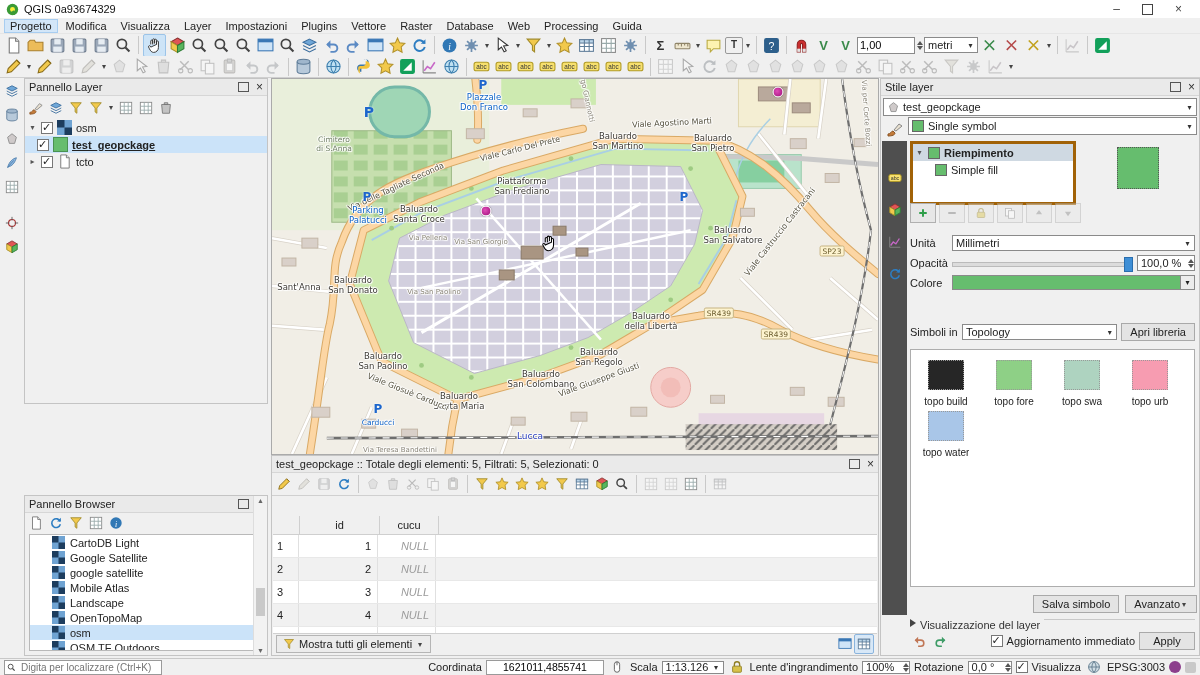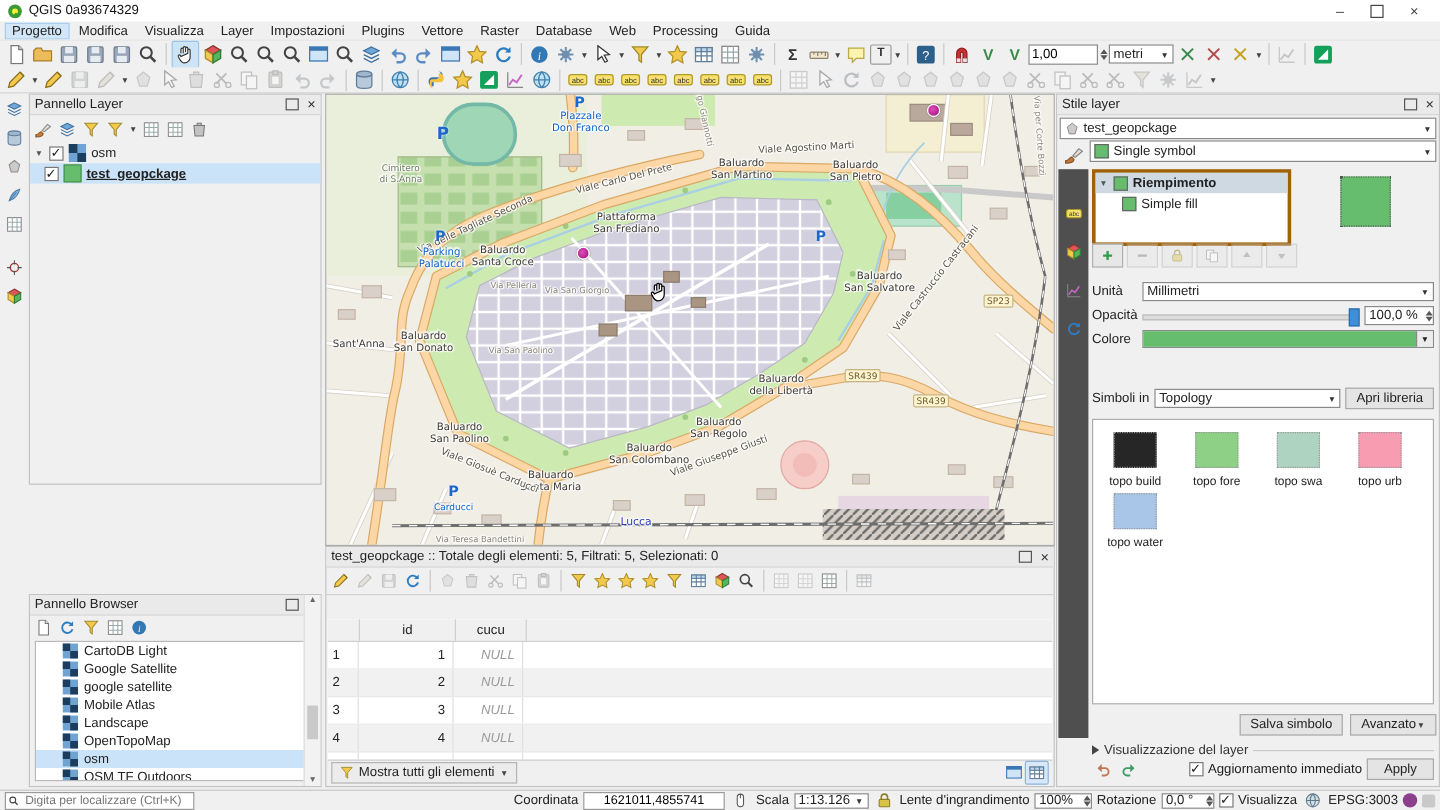--- a/index.html
+++ b/index.html
@@ -111,21 +111,21 @@
   .colorbar .car{width:13px;border-left:1px solid #8a8a8a;display:flex;align-items:center;justify-content:center;background:#ececec}
   .colorbar .car::before{content:"▾";font-size:8px}
   #symbox{position:absolute;left:2px;right:2px;top:232px;height:238px;background:#fff;border:1px solid #adadad;display:flex;flex-wrap:wrap;align-content:flex-start;padding:10px 6px;box-sizing:border-box;gap:4px 10px}
   .symitem{width:58px;display:flex;flex-direction:column;align-items:center;gap:6px}
   .symitem .sw{width:36px;height:30px;border:1px dotted #999;box-sizing:border-box}
   .symitem .lb{font-size:10px;white-space:nowrap;overflow:hidden;max-width:58px}
   .symitem.k-swa .sw{background-image:repeating-linear-gradient(0deg,transparent 0 4px,#7aa0d8 4px 5px)}
   .symitem.k-water .sw{background-image:radial-gradient(#c4d6ef 1px,transparent 1px);background-size:6px 6px}
   .symitem.k-build .sw{background-image:radial-gradient(#3f5a3f 1px,transparent 1px);background-size:7px 7px}
   .btn{background:#e4e4e4;border:1px solid #a9a9a9;font-size:11px;display:inline-flex;align-items:center;justify-content:center;height:18px;padding:0 8px;box-sizing:border-box}
-  #lrend{position:absolute;left:2px;right:2px;top:502px;display:flex;align-items:center;gap:4px;color:#333}
+  #lrend{position:absolute;left:2px;right:2px;top:502px;display:flex;align-items:flex-start;gap:4px;color:#333}
   #lrend .line{flex:1;height:1px;background:#c9c9c9}
   #lrend .tri{width:0;height:0;border-top:4px solid transparent;border-bottom:4px solid transparent;border-left:6px solid #444}
   #spbottom{position:absolute;left:2px;right:2px;bottom:2px;height:20px;display:flex;align-items:center;gap:4px}
   
   #statusbar{position:absolute;left:0;top:658px;width:1200px;height:17px;background:#f0f0f0;border-top:1px solid #c8c8c8;display:flex;align-items:center;padding:0 4px;box-sizing:border-box;gap:4px}
   #locator{width:152px;height:13px;border:1px solid #9a9a9a;background:#fff;display:flex;align-items:center;padding:0 2px;gap:3px}
   #locator input{border:none;outline:none;flex:1;font-size:10px;font-family:"Liberation Sans",sans-serif;color:#333;background:transparent;min-width:0}
   .sbtext{font-size:11px;color:#222;white-space:nowrap}
   .sbinput{height:13px;border:1px solid #9a9a9a;background:#fff;font-size:10.5px;text-align:center;font-family:"Liberation Sans",sans-serif;padding:0 2px}
   .leftstrip{position:absolute;left:0;top:78px;width:24px;bottom:17px;background:#f0f0f0;display:flex;flex-direction:column;align-items:center;padding-top:4px;gap:6px}
@@ -840,20 +840,30 @@
           <svg width="15" height="15">
             <use href="#s-checker"></use>
           </svg>
         </span>
       <span class="lname">osm</span>
     </div>
     <div class="lrow selected" style="padding-left:12px">
       <span class="cb on"></span>
       <span class="licon" style="background:#66bd6e;border:1px solid #4a9152;width:13px;height:13px"></span>
       <span class="lname active-layer">test_geopckage</span>
+    </div>
+    <div class="lrow">
+      <span class="exp closed"></span>
+      <span class="cb on"></span>
+      <span class="licon">
+          <svg width="15" height="15">
+            <use href="#s-page"></use>
+          </svg>
+        </span>
+      <span class="lname">tcto</span>
     </div>
   </div>
 
   <div class="panel" id="browserp" style="left:24px;top:495px;width:244px;height:161px">
     <div class="phead">
       <span>Pannello Browser</span>
         <span class="sp"></span>
       <span class="wmini"></span>
         <span class="xmini"></span>
     </div>

